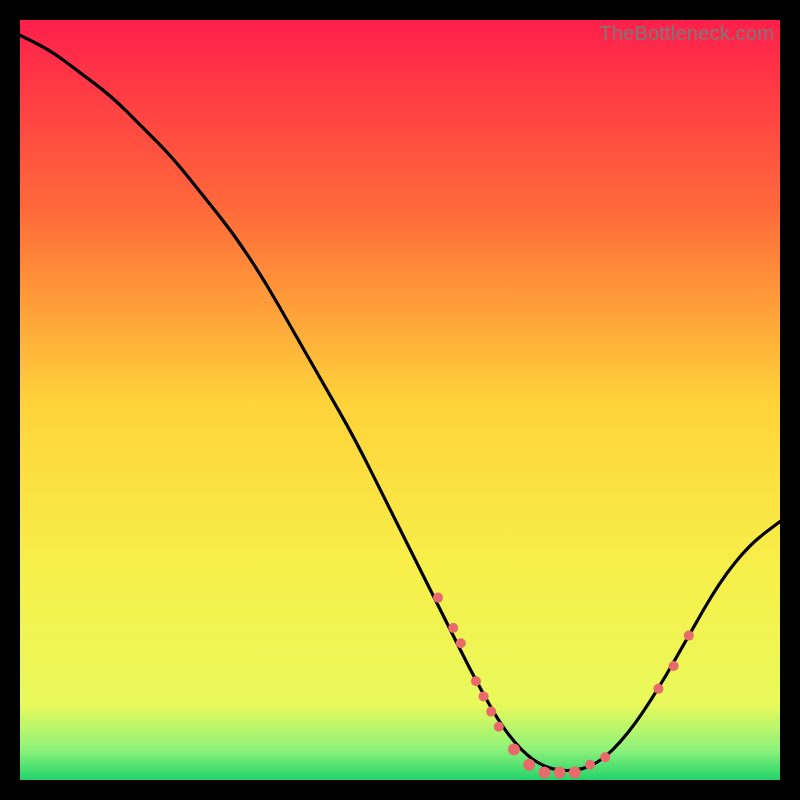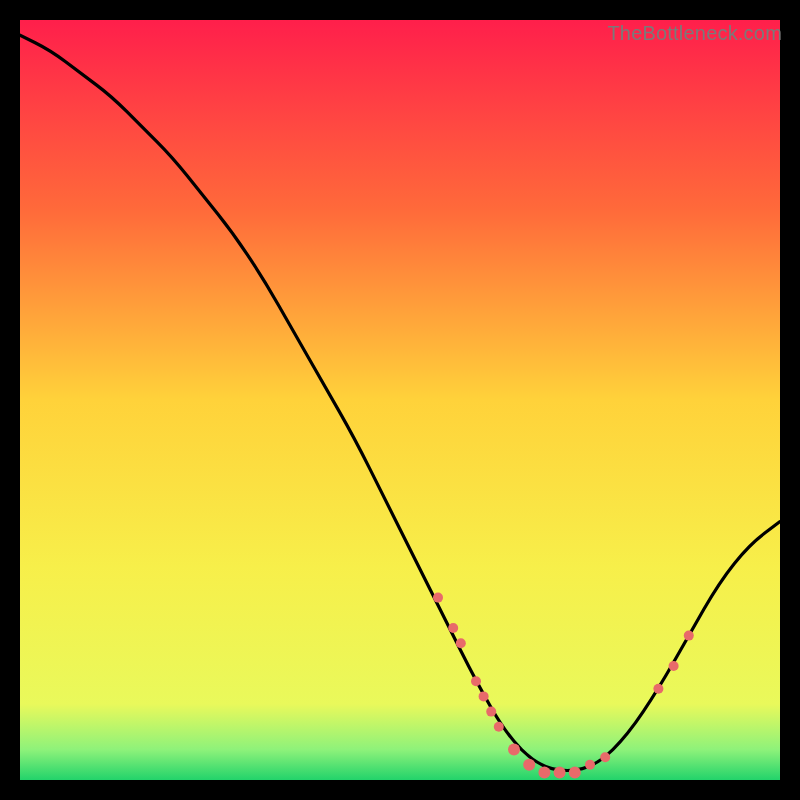--- a/index.html
+++ b/index.html
@@ -11,21 +11,20 @@
     overflow: hidden;
     font-family: Arial, Helvetica, sans-serif;
   }
   .frame {
     position: absolute;
     left: 20px;
     top: 20px;
     width: 760px;
     height: 760px;
     background: #000;
-    padding-left: 8px;
   }
   .plot {
     position: absolute;
     left: 0;
     top: 0;
     width: 760px;
     height: 760px;
   }
   .watermark {
     position: absolute;

